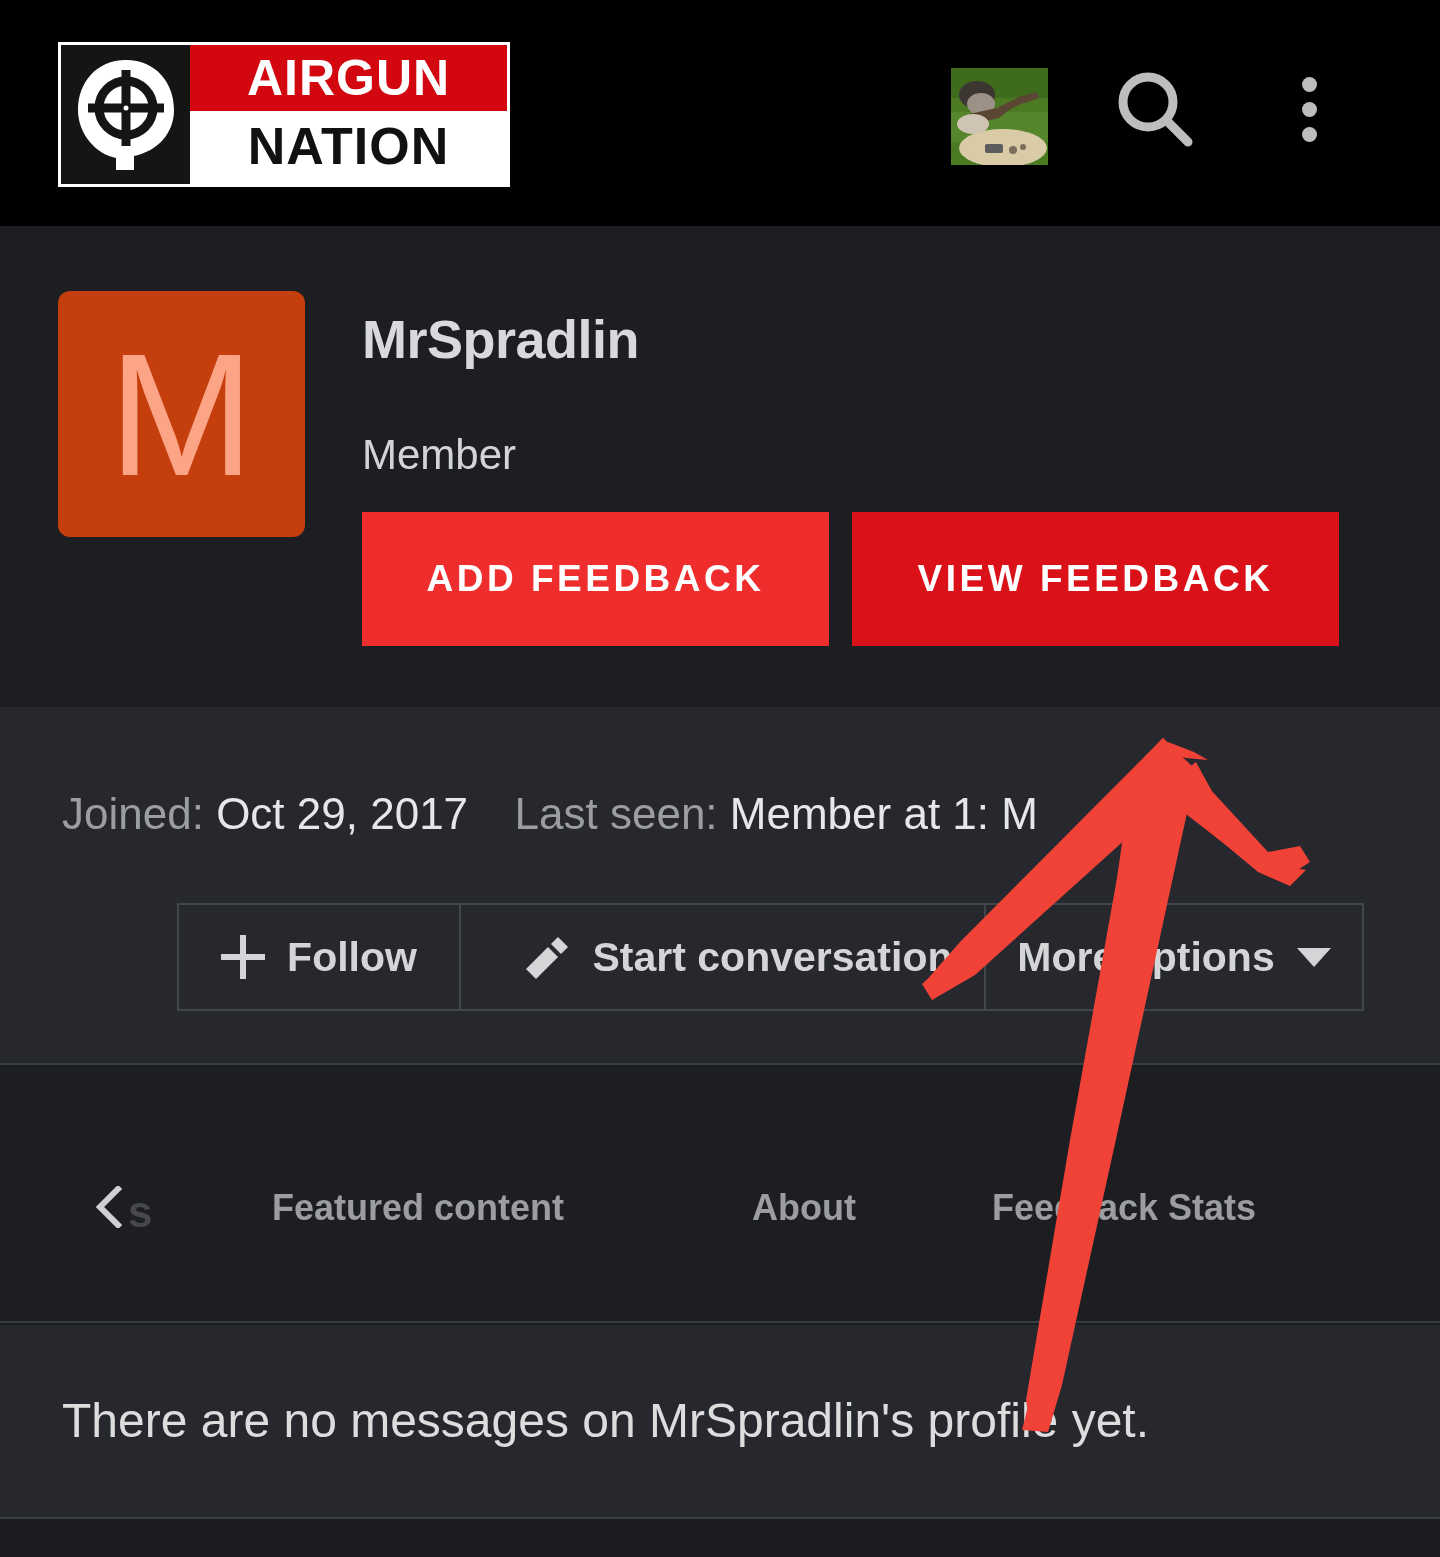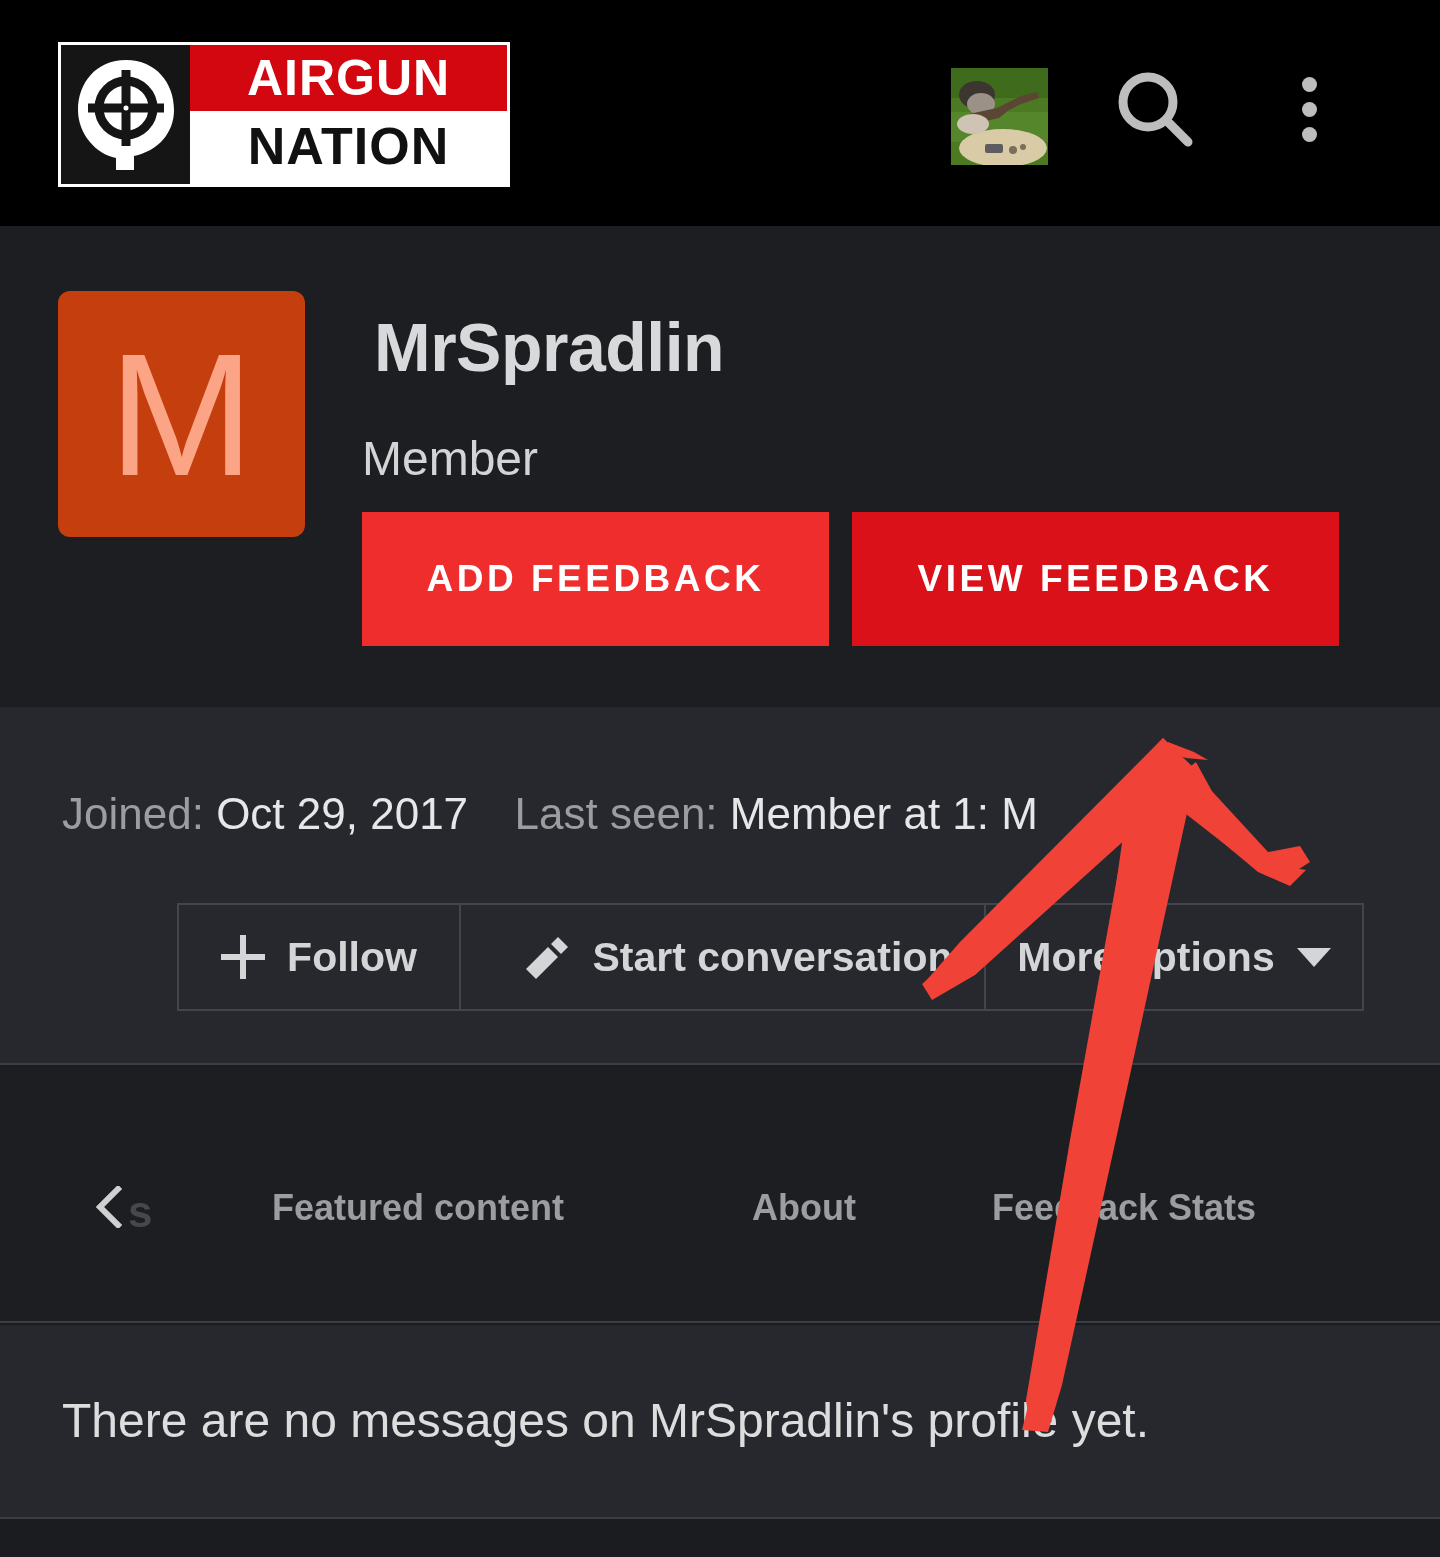--- a/index.html
+++ b/index.html
@@ -57,26 +57,26 @@
     position: absolute; left: 0; top: 226px; width: 1440px; height: 481px;
     background: #1c1e22;
   }
   .av-tile {
     position: absolute; left: 58px; top: 65px; width: 247px; height: 246px;
     background: #c53e0d; border-radius: 12px;
     display: flex; align-items: center; justify-content: center;
   }
   .av-letter { color: #fca486; font-size: 175px; line-height: 1; font-weight: 400; }
   .uname {
-    position: absolute; left: 374px; top: 82px;
-    color: #d8d9da; font-size: 68px; font-weight: bold; letter-spacing: -0.5px;
+    position: absolute; left: 362px; top: 82px;
+    color: #d8d9da; font-size: 54px; font-weight: bold; letter-spacing: -0.5px;
   }
   .utitle {
     position: absolute; left: 362px; top: 205px;
-    color: #d3d4d5; font-size: 48px; font-weight: 400;
+    color: #d3d4d5; font-size: 42px; font-weight: 400;
   }
   .fbtns { position: absolute; left: 362px; top: 286px; display: flex; gap: 23px; }
   .fbtn {
     height: 134px; display: flex; align-items: center; justify-content: center;
     color: #ffffff; font-size: 37px; font-weight: bold; letter-spacing: 3.5px;
     border: none; cursor: pointer; font-family: "Liberation Sans", sans-serif;
   }
   .fbtn-view { width: 487px; background: #da1119; }
   .fbtn-add  { width: 467px; background: #ef2d2d; }
 

